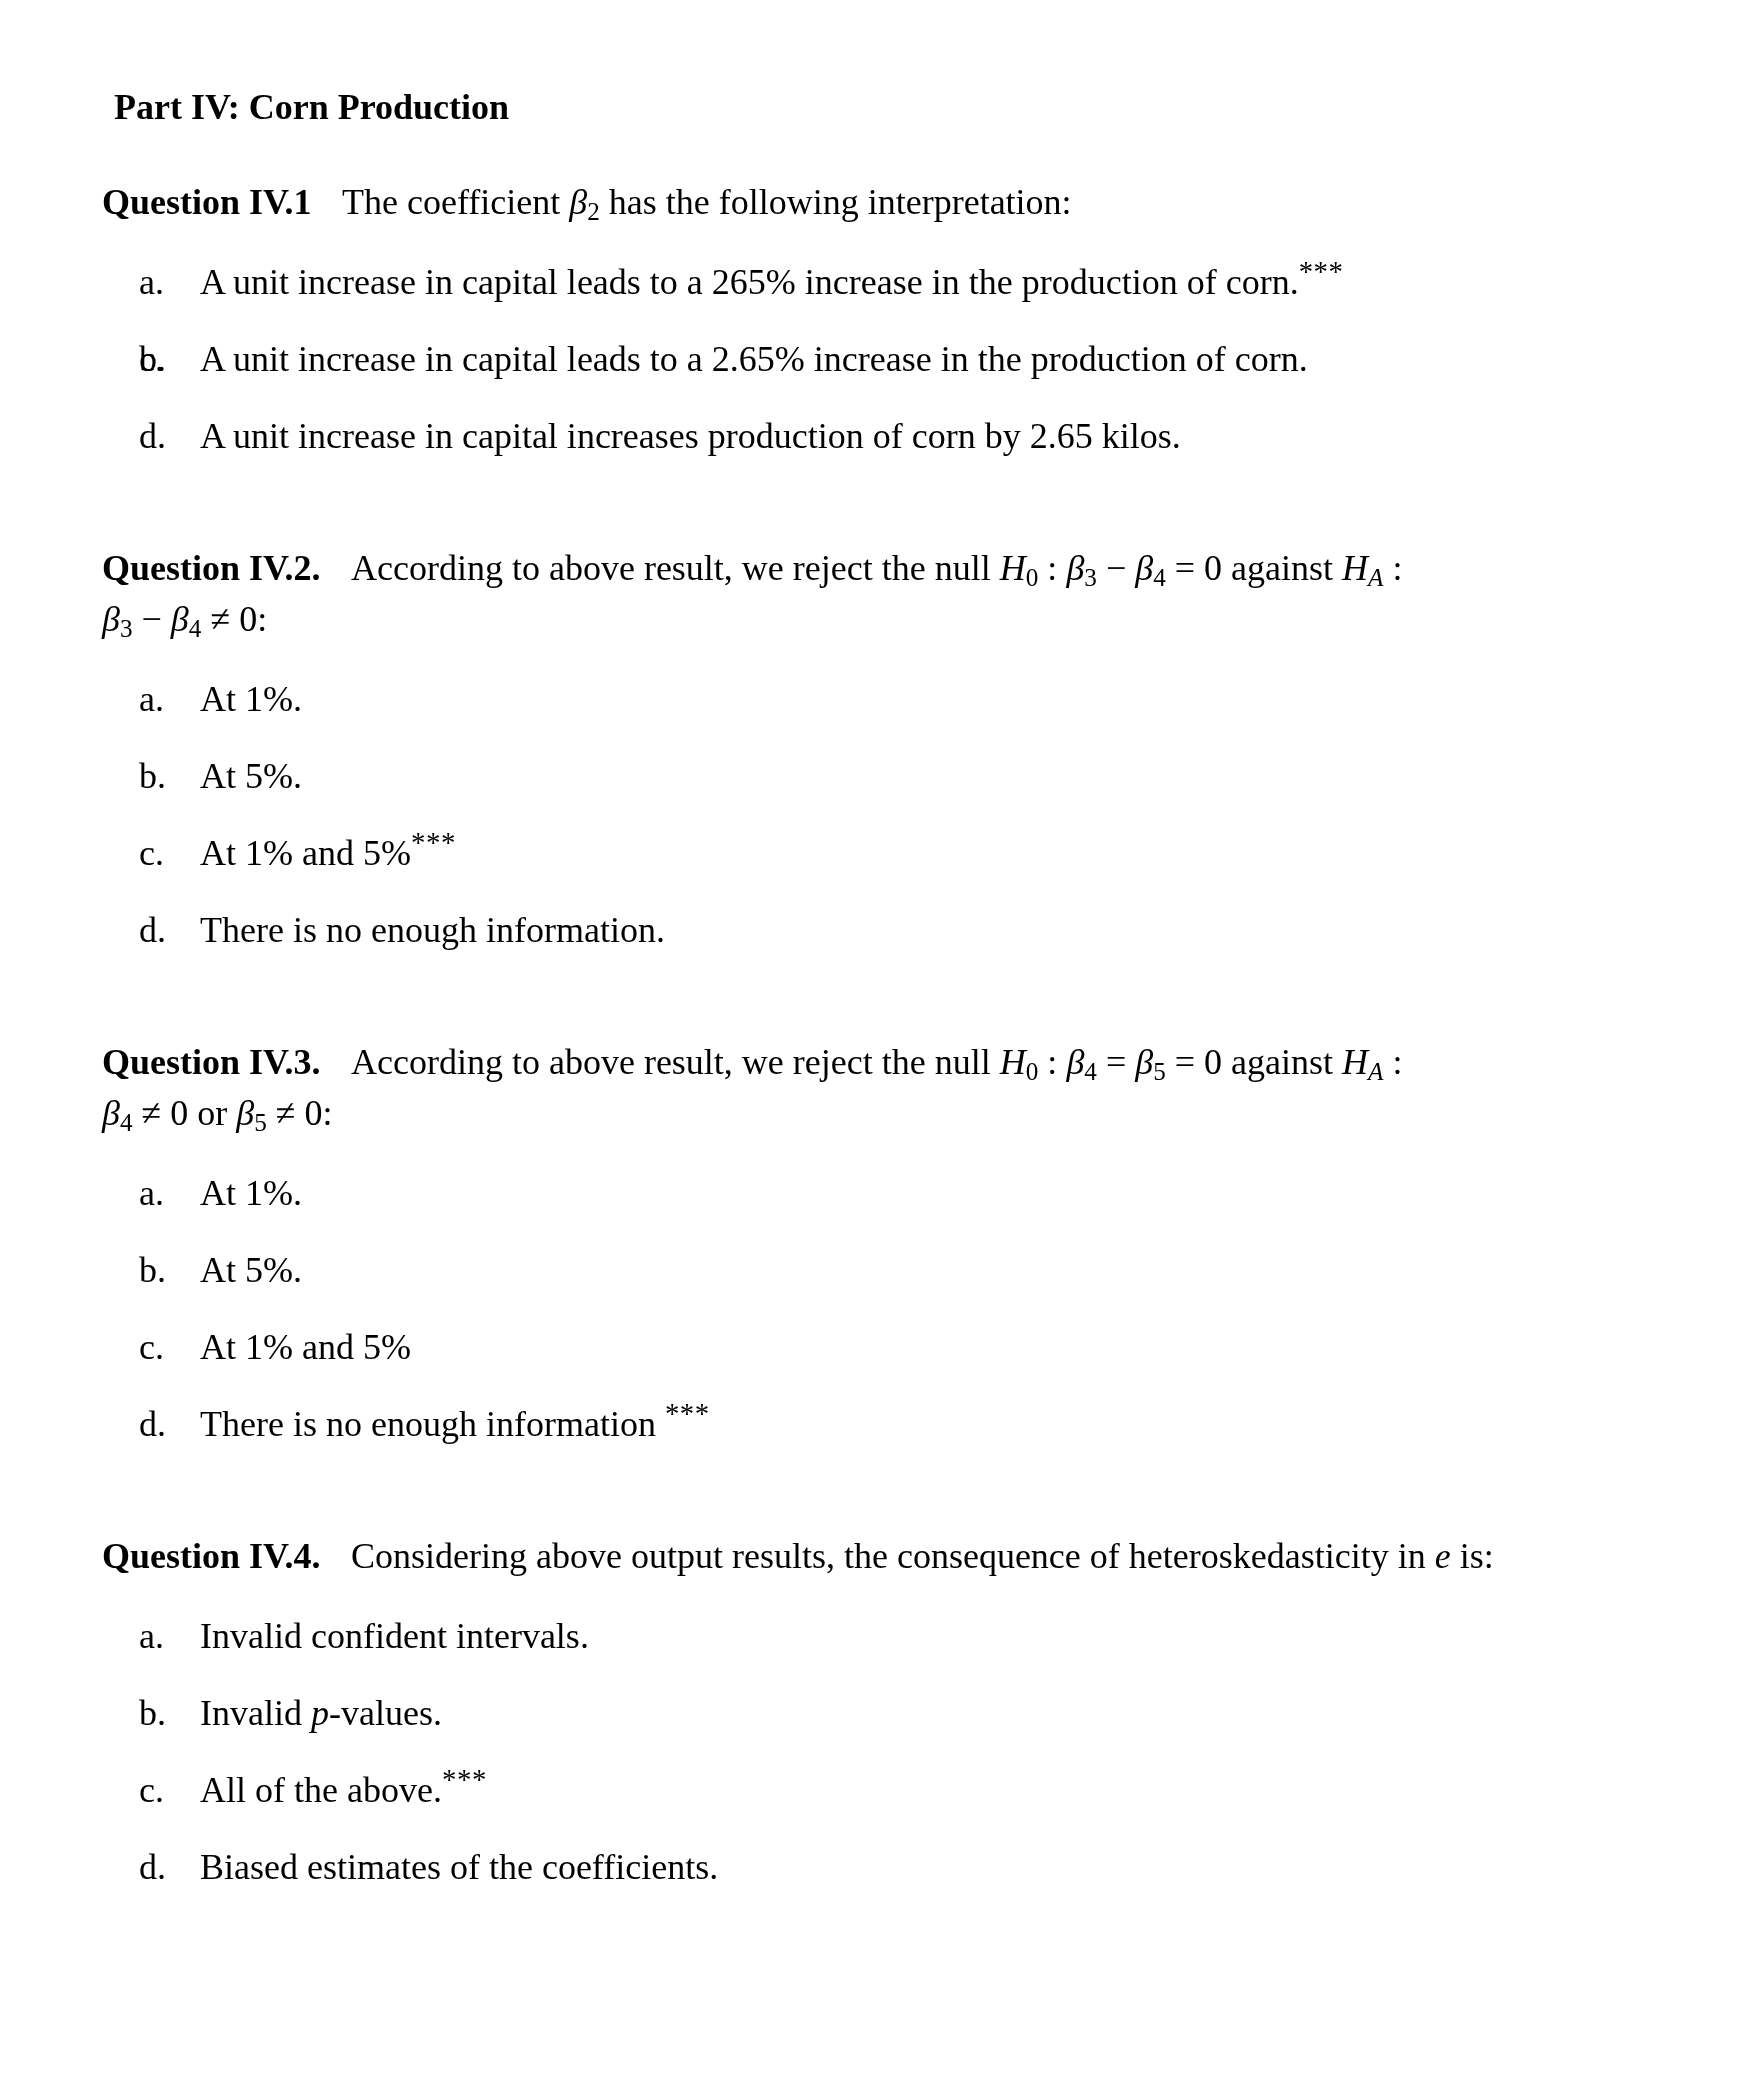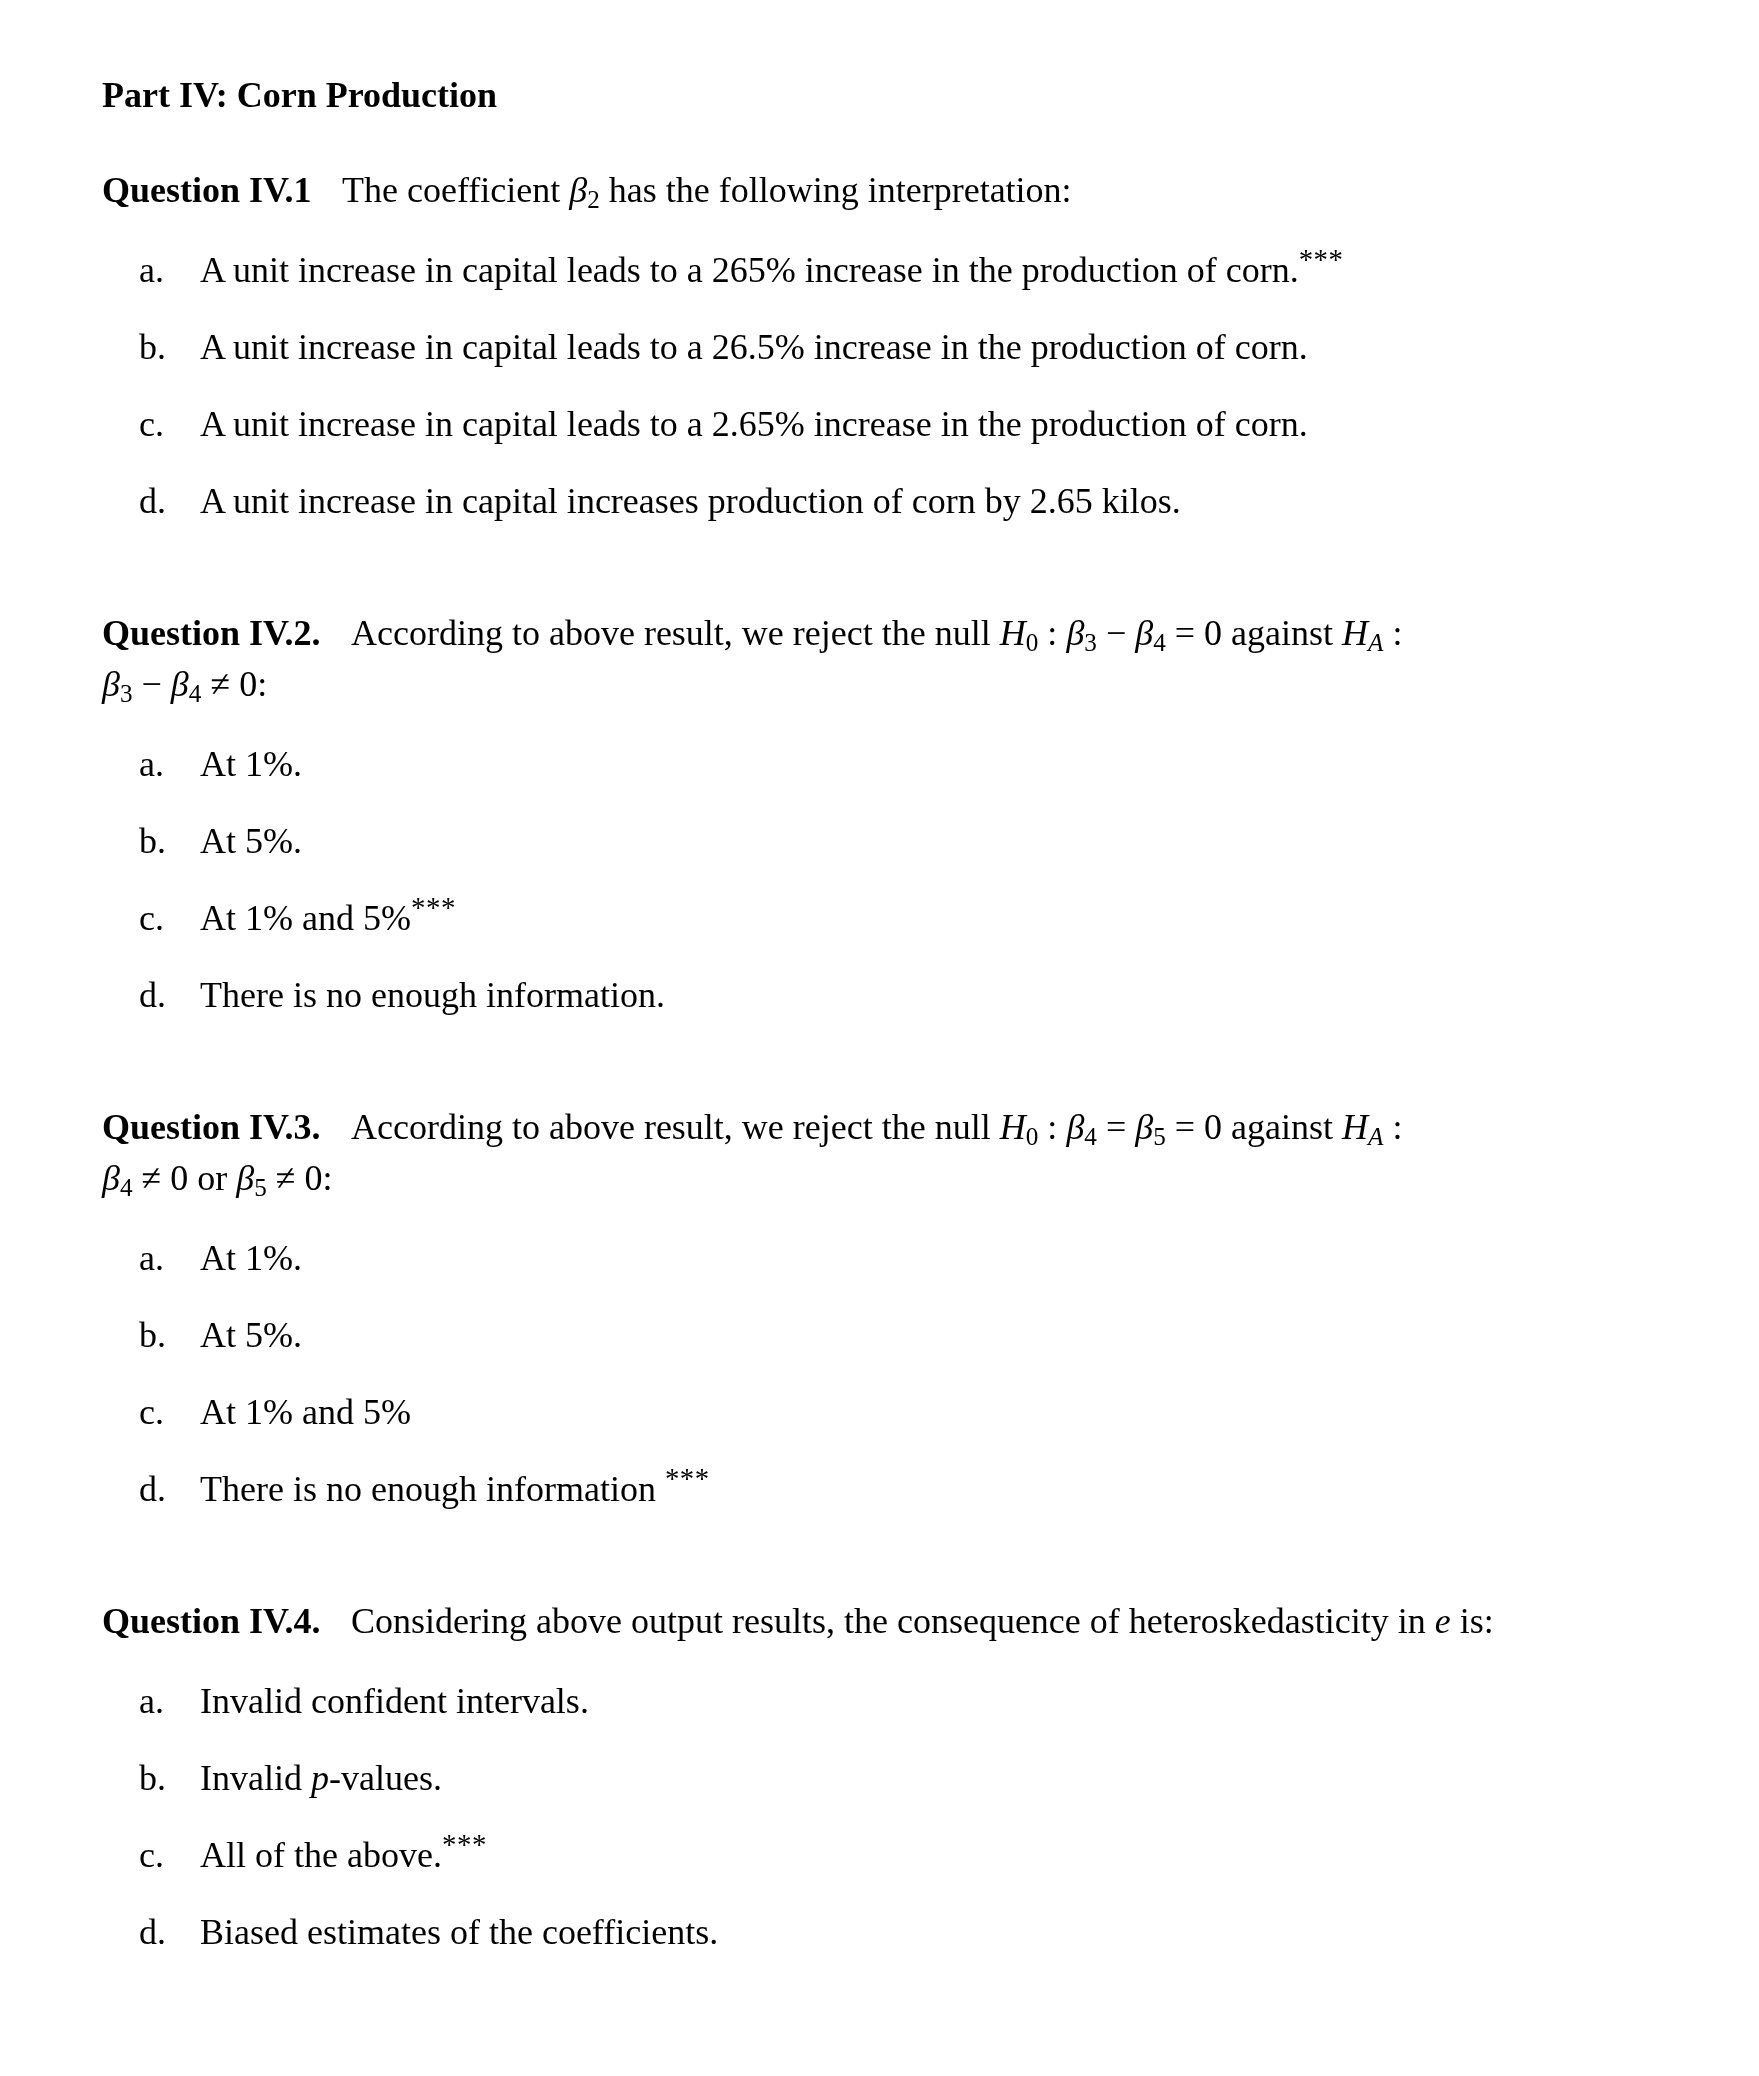--- a/index.html
+++ b/index.html
@@ -8,21 +8,21 @@
     color: #000000;
     font-family: "Liberation Serif", "DejaVu Serif", serif;
     font-size: 36px;
     line-height: 51px;
   }
   .page { padding: 70px 42px 0 102px; }
   .bf { font-weight: bold; }
   .it { font-style: italic; }
   sub { font-size: 0.70em; vertical-align: -0.22em; line-height: 0; }
   .ast { font-size: 0.80em; vertical-align: 0.45em; line-height: 0; letter-spacing: 0.02em; }
-  .part-heading { font-size: 36px; font-weight: bold; margin: 0; line-height: 51px; white-space: nowrap; }
+  .part-heading { font-size: 36px; font-weight: bold; margin: 12px; line-height: 51px; white-space: nowrap; }
   .intro { margin-left: 61px; }
   .intro-line { white-space: nowrap; }
   .question { margin-top: 81px; }
   #questions .question:first-child { margin-top: 44px; }
   .qtext, .qcont { white-space: nowrap; }
   .qlabel { font-weight: bold; margin-right: 0.85em; margin-top: 44px; }
   .options { margin-top: 29px; }
   .option { position: relative; margin-left: 98px; white-space: nowrap; }
   .option + .option { margin-top: 26px; }
   .letter { position: absolute; left: -61px; }
@@ -32,21 +32,21 @@
 
 <div class="page">
   <h1 class="part-heading">Part IV: Corn Production</h1>
   <div class="intro">
   </div>
   <div id="questions">
       <section class="question">
         <div class="qtext"><span class="qlabel">Question IV.1</span><span>The coefficient </span><span class="it">β</span><sub>2</sub><span> has the following interpretation:</span></div>
         <div class="options">
           <div class="option"><span class="letter">a.</span><span class="otext"><span>A unit increase in capital leads to a 265% increase in the production of corn.</span><span class="ast">***</span></span></div>
-          <div class="option"><span class="letter">b.</span><span class="otext"><span>A unit increase in capital leads to a 26.5% increase in the production of corn.</span></span></div>
+          <div class="option"><span class="letter">b.</span></div>
           <div class="option"><span class="letter">c.</span><span class="otext"><span>A unit increase in capital leads to a 2.65% increase in the production of corn.</span></span></div>
           <div class="option"><span class="letter">d.</span><span class="otext"><span>A unit increase in capital increases production of corn by 2.65 kilos.</span></span></div>
         </div>
       </section>
       <section class="question">
         <div class="qtext"><span class="qlabel">Question IV.2.</span><span>According to above result, we reject the null </span><span class="it">H</span><sub>0</sub><span> : </span><span class="it">β</span><sub>3</sub><span> − </span><span class="it">β</span><sub>4</sub><span> = 0 against </span><span class="it">H</span><sub class="it">A</sub><span> :</span></div>
         <div class="qcont"><span class="it">β</span><sub>3</sub><span> − </span><span class="it">β</span><sub>4</sub><span> ≠ 0:</span></div>
         <div class="options">
           <div class="option"><span class="letter">a.</span><span class="otext"><span>At 1%.</span></span></div>
           <div class="option"><span class="letter">b.</span><span class="otext"><span>At 5%.</span></span></div>

